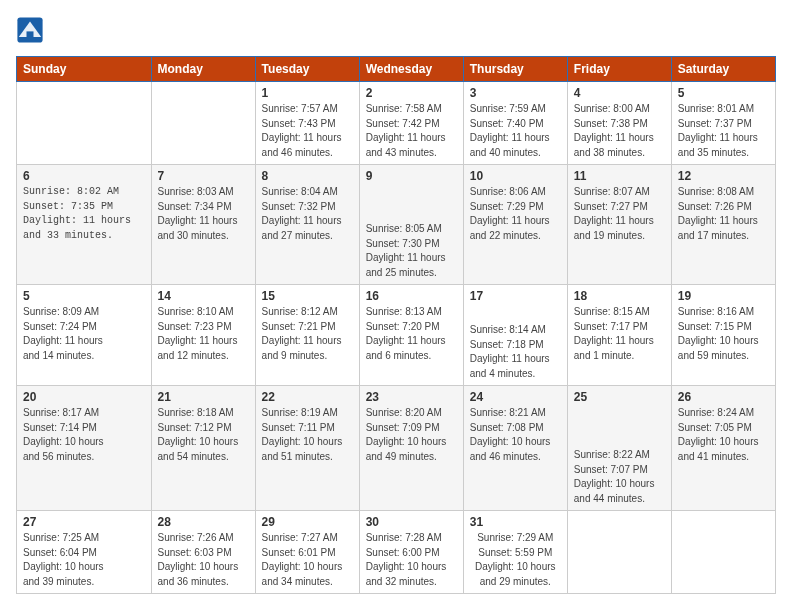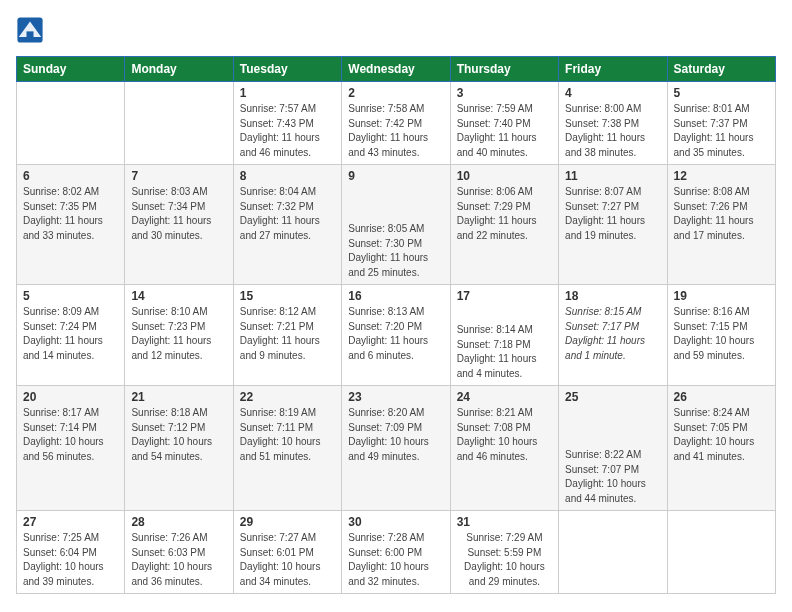--- a/index.html
+++ b/index.html
@@ -45,21 +45,21 @@
     .location {
       font-size: 15px;
       color: #555;
     }
     table {
       width: 100%;
       border-collapse: collapse;
       font-size: 10.5px;
     }
     thead tr th {
-      background-color: #15803d;
+      background-color: #c2410c;
       color: #fff;
       text-align: left;
       padding: 5px 6px;
       font-size: 12px;
       font-weight: bold;
       border: 1px solid #2d6db5;
     }
     tbody tr td {
       border: 1px solid #ccc;
       vertical-align: top;
@@ -158,21 +158,21 @@
           <span class="day-num">5</span>
           <div class="day-info" style="white-space: pre-line;">Sunrise: 8:01 AM
 Sunset: 7:37 PM
 Daylight: 11 hours
 and 35 minutes.</div>
         </td>
       </tr>
       <tr>
         <td>
           <span class="day-num">6</span>
-          <div class="day-info" style="white-space: pre-line;">Sunrise: 8:02 AM
+          <div class="day-info" style="white-space: pre-line; font-family: Liberation Mono, monospace;">Sunrise: 8:02 AM
 Sunset: 7:35 PM
 Daylight: 11 hours
 and 33 minutes.</div>
         </td>
         <td>
           <span class="day-num">7</span>
           <div class="day-info" style="white-space: pre-line;">Sunrise: 8:03 AM
 Sunset: 7:34 PM
 Daylight: 11 hours
 and 30 minutes.</div>
@@ -244,21 +244,21 @@
         </td>
         <td>
           <span class="day-num">17</span>
           <div class="day-info" style="white-space: pre-line; margin-top: 20px;">Sunrise: 8:14 AM
 Sunset: 7:18 PM
 Daylight: 11 hours
 and 4 minutes.</div>
         </td>
         <td>
           <span class="day-num">18</span>
-          <div class="day-info" style="white-space: pre-line; font-style: italic;">Sunrise: 8:15 AM
+          <div class="day-info" style="white-space: pre-line;">Sunrise: 8:15 AM
 Sunset: 7:17 PM
 Daylight: 11 hours
 and 1 minute.</div>
         </td>
         <td>
           <span class="day-num">19</span>
           <div class="day-info" style="white-space: pre-line;">Sunrise: 8:16 AM
 Sunset: 7:15 PM
 Daylight: 10 hours
 and 59 minutes.</div>

